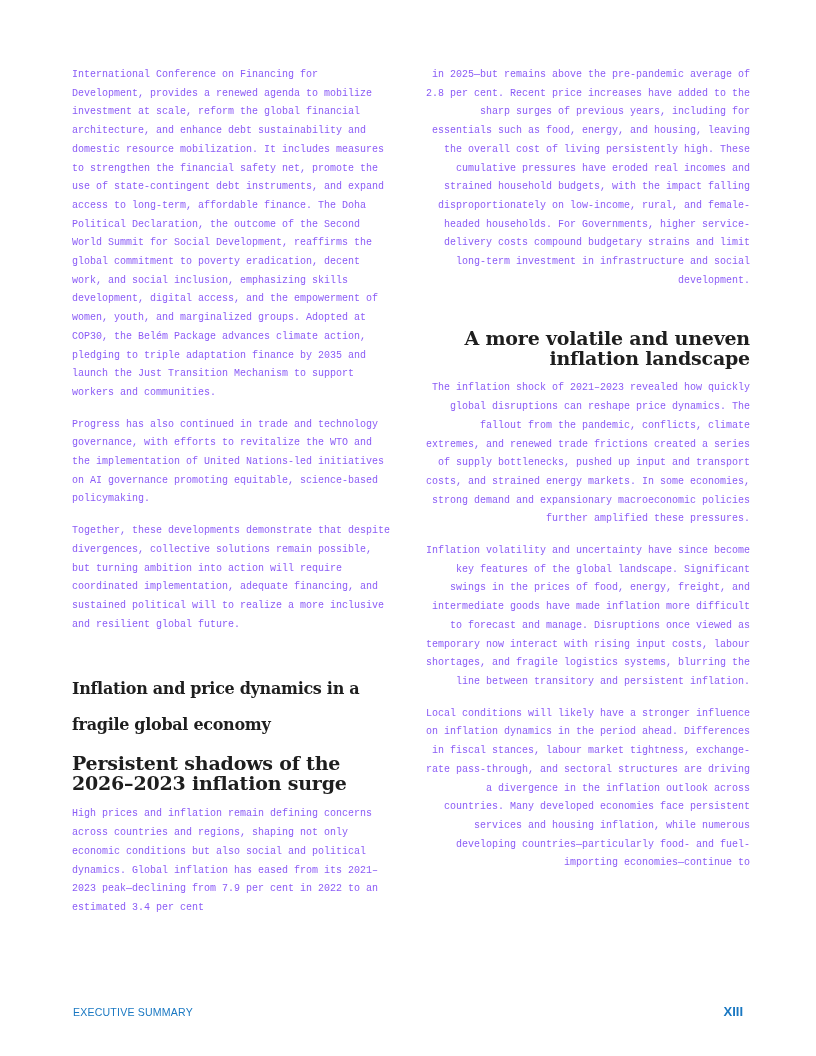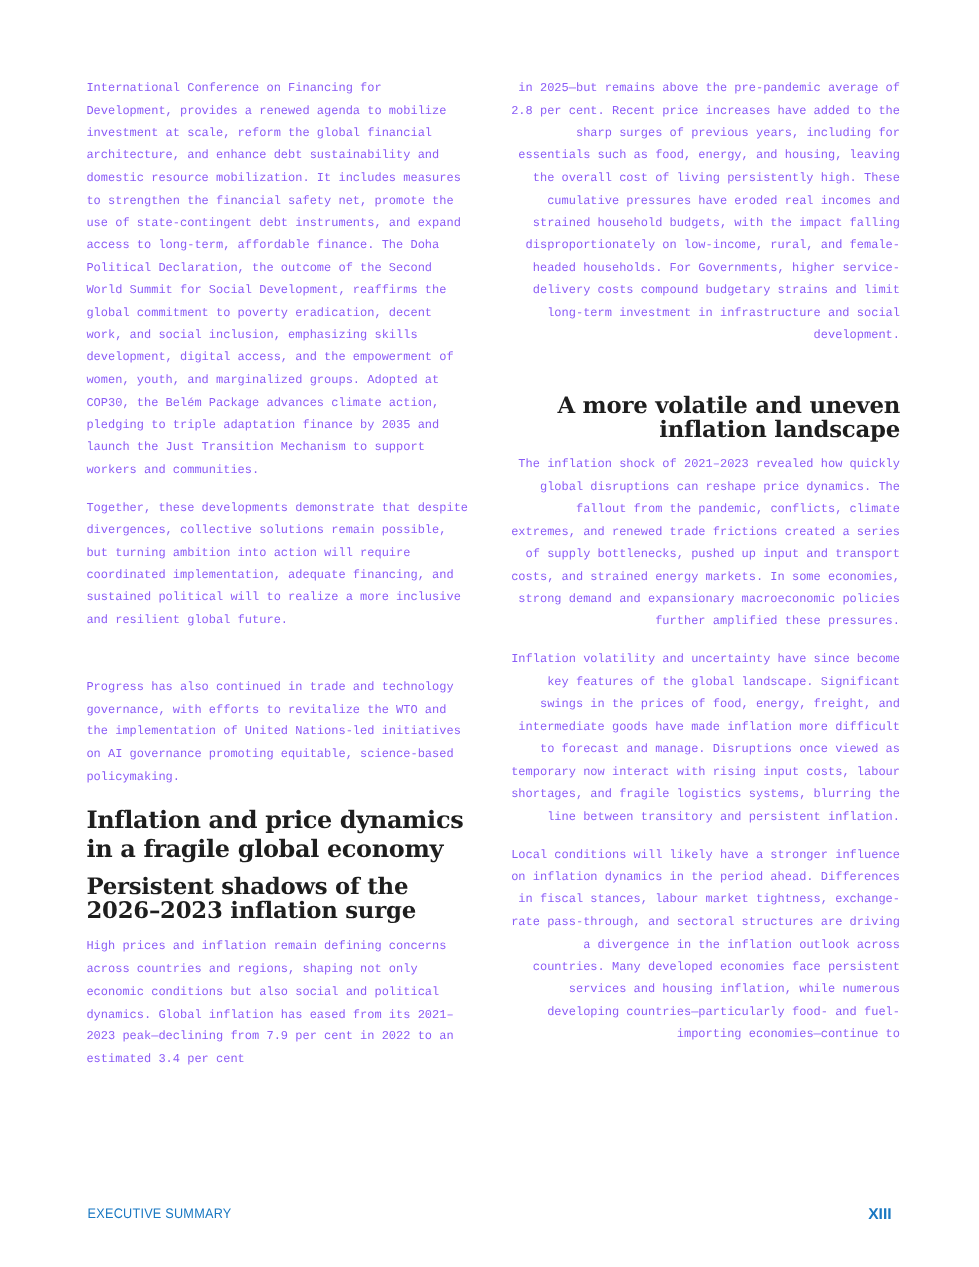--- a/index.html
+++ b/index.html
@@ -11,22 +11,22 @@
   p.body {
     font-family: Liberation Mono, monospace;
     font-size: 10px;
     line-height: 18.7px;
     color: #8b5cf6;
     margin: 0 0 12px 0;
   }
   h1.sec {
     font-family: "DejaVu Serif", "Liberation Serif", serif;
     font-weight: bold;
-    font-size: 20px;
-    line-height: 24px;
+    font-size: 16px;
+    line-height: 36px;
     color: #1e1e1e;
     margin: 0 0 10px 0;
     letter-spacing: -0.3px;
   }
   h2.sub {
     font-family: "DejaVu Serif", "Liberation Serif", serif;
     font-weight: bold;
     font-size: 19px;
     line-height: 20px;
     color: #1e1e1e;
@@ -47,22 +47,22 @@
     color: #1a78c2;
   }
 </style>
 </head>
 <body>
 
 <div class="page">
 
   <div class="col col-left">
     <p class="body" style="margin-bottom:13px;">International Conference on Financing for Development, provides a renewed agenda to mobilize investment at scale, reform the global financial architecture, and enhance debt sustainability and domestic resource mobilization. It includes measures to strengthen the financial safety net, promote the use of state-contingent debt instruments, and expand access to long-term, affordable finance. The Doha Political Declaration, the outcome of the Second World Summit for Social Development, reaffirms the global commitment to poverty eradication, decent work, and social inclusion, emphasizing skills development, digital access, and the empowerment of women, youth, and marginalized groups. Adopted at COP30, the Belém Package advances climate action, pledging to triple adaptation finance by 2035 and launch the Just Transition Mechanism to support workers and communities.</p>
+    <p class="body" style="margin-bottom:13px;">Progress has also continued in trade and technology governance, with efforts to revitalize the WTO and the implementation of United Nations-led initiatives on AI governance promoting equitable, science-based policymaking.</p>
     <p class="body" style="margin-bottom:37px;">Together, these developments demonstrate that despite divergences, collective solutions remain possible, but turning ambition into action will require coordinated implementation, adequate financing, and sustained political will to realize a more inclusive and resilient global future.</p>
-    <p class="body" style="margin-bottom:13px;">Progress has also continued in trade and technology governance, with efforts to revitalize the WTO and the implementation of United Nations-led initiatives on AI governance promoting equitable, science-based policymaking.</p>
     <h1 class="sec">Inflation and price dynamics in a fragile global economy</h1>
     <h2 class="sub" style="margin-bottom:12px;">Persistent shadows of the 2026–2023 inflation surge</h2>
     <p class="body">High prices and inflation remain defining concerns across countries and regions, shaping not only economic conditions but also social and political dynamics. Global inflation has eased from its 2021–2023 peak—declining from 7.9 per cent in 2022 to an estimated 3.4 per cent</p>
   </div>
 
   <div class="col col-right">
     <p class="body" style="margin-bottom:38px;">in 2025—but remains above the pre-pandemic average of 2.8 per cent. Recent price increases have added to the sharp surges of previous years, including for essentials such as food, energy, and housing, leaving the overall cost of living persistently high. These cumulative pressures have eroded real incomes and strained household budgets, with the impact falling disproportionately on low-income, rural, and female-headed households. For Governments, higher service-delivery costs compound budgetary strains and limit long-term investment in infrastructure and social development.</p>
     <h2 class="sub" style="margin-bottom:11px;">A more volatile and uneven inflation landscape</h2>
     <p class="body" style="margin-bottom:13px;">The inflation shock of 2021–2023 revealed how quickly global disruptions can reshape price dynamics. The fallout from the pandemic, conflicts, climate extremes, and renewed trade frictions created a series of supply bottlenecks, pushed up input and transport costs, and strained energy markets. In some economies, strong demand and expansionary macroeconomic policies further amplified these pressures.</p>
     <p class="body" style="margin-bottom:13px;">Inflation volatility and uncertainty have since become key features of the global landscape. Significant swings in the prices of food, energy, freight, and intermediate goods have made inflation more difficult to forecast and manage. Disruptions once viewed as temporary now interact with rising input costs, labour shortages, and fragile logistics systems, blurring the line between transitory and persistent inflation.</p>

